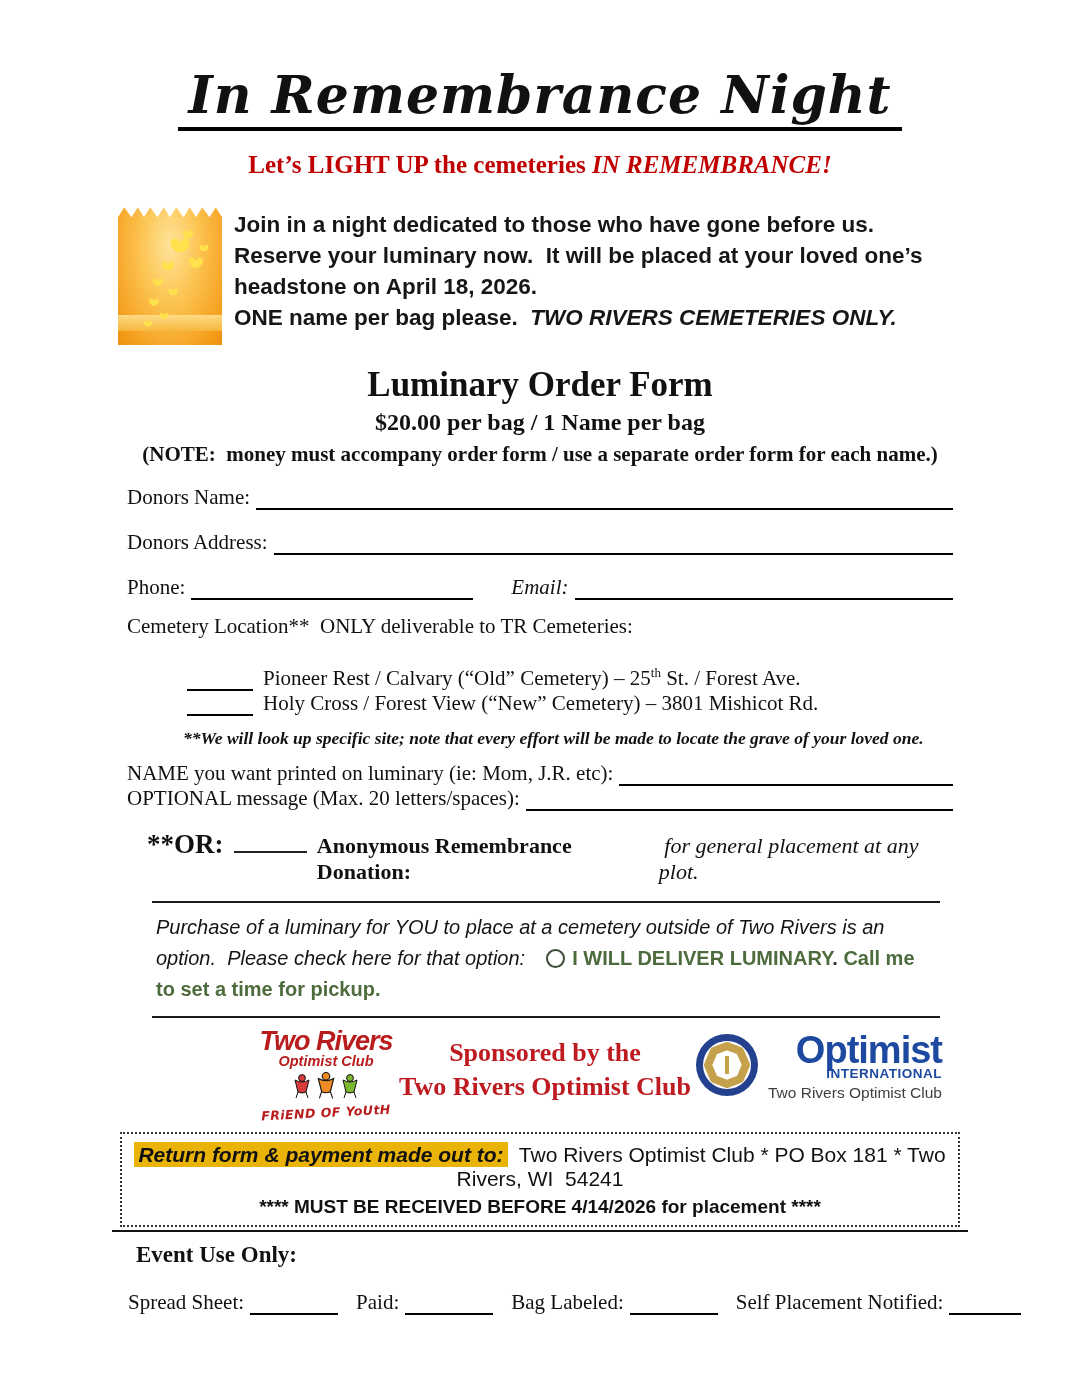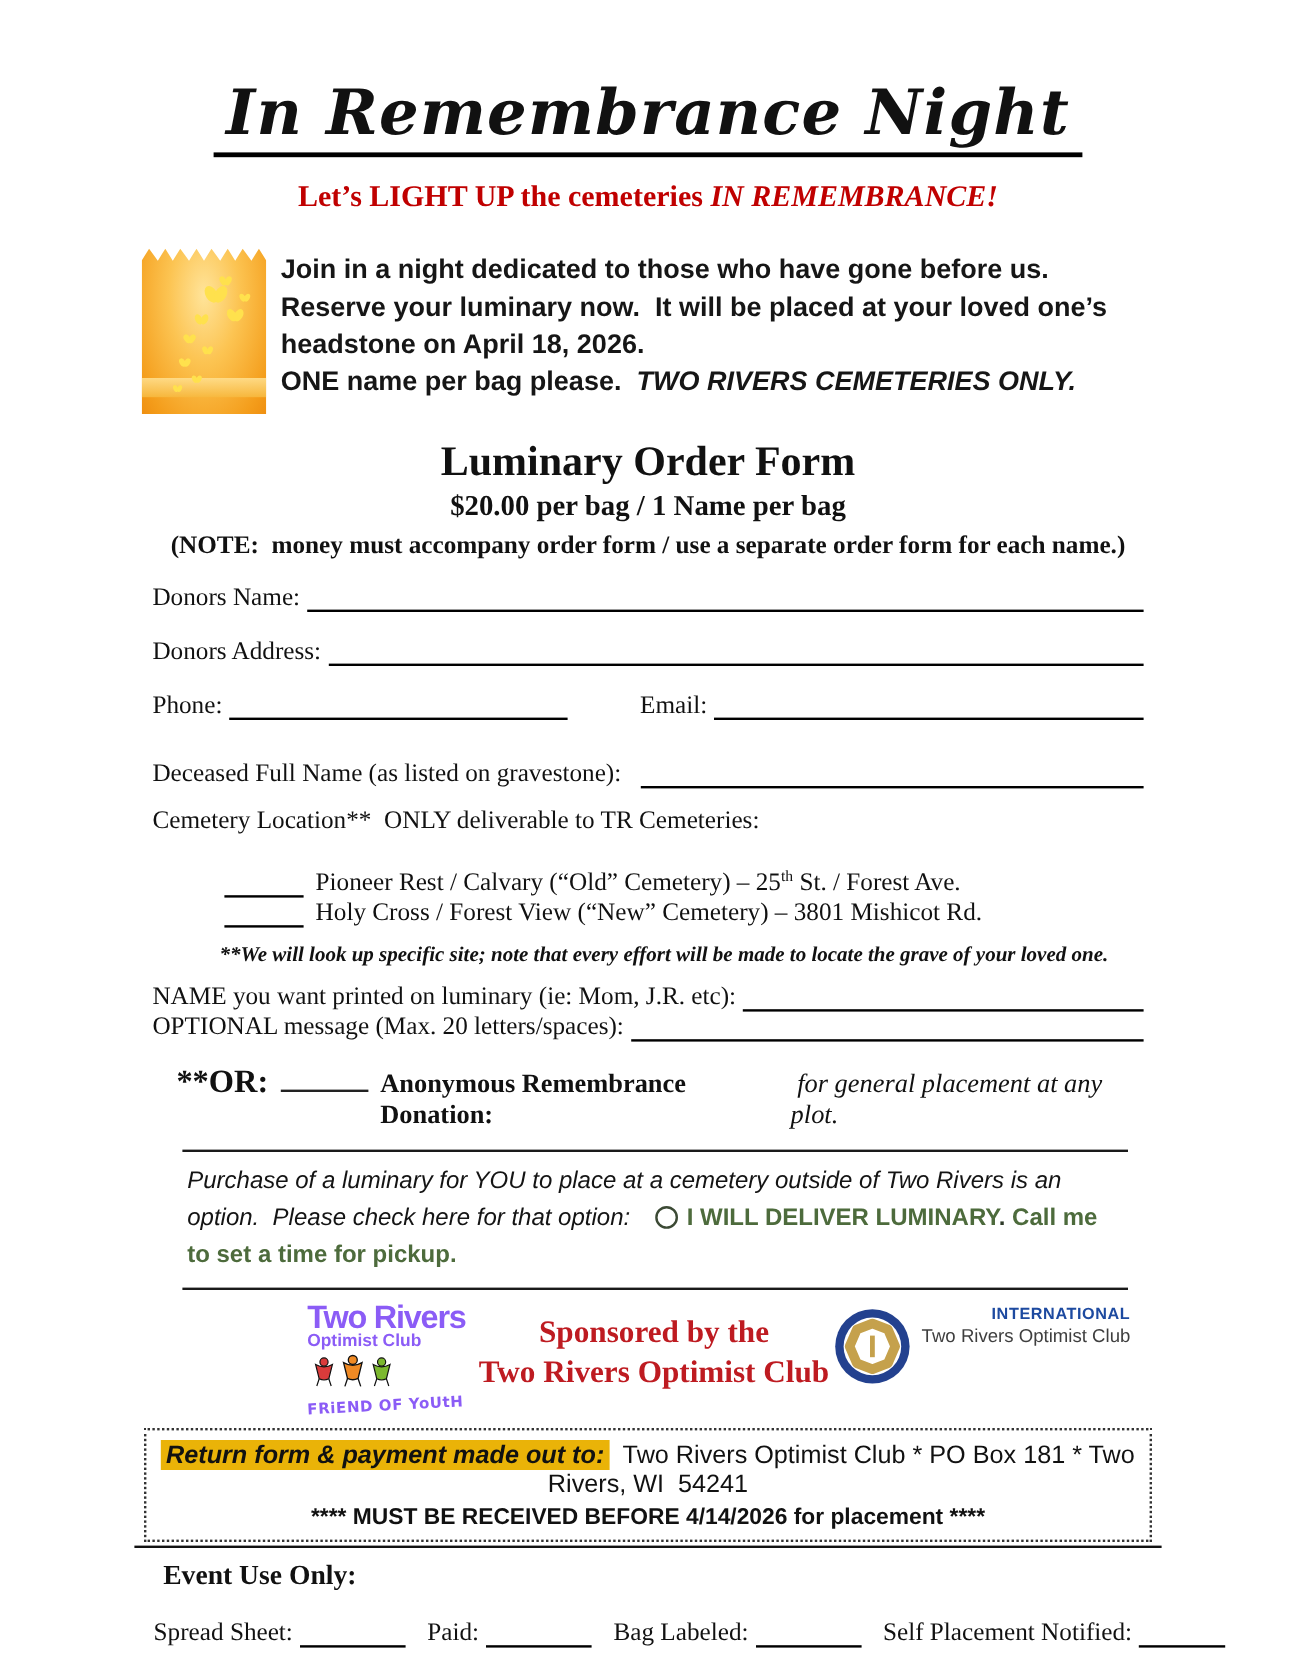--- a/index.html
+++ b/index.html
@@ -63,21 +63,21 @@
   }
   .delivery .b { font-weight:normal; }
   .delivery .green { font-weight:bold; font-style:normal; }
   .circle-box {
     display:inline-block; width:19px; height:19px; border:2.2px solid #3c4a35; border-radius:50%;
     vertical-align:-3px; margin:0 7px 0 10px;
   }
 
   
   .logos { display:flex; justify-content:space-between; align-items:flex-start; margin:10px 138px 0 256px; }
-  .trlogo { width:140px; font-family:"Liberation Sans", sans-serif; color:#8b5cf6; }
+  .trlogo { width:140px; text-align:center; font-family:"Liberation Sans", sans-serif; color:#b91c1c;font-style:italic; }
   .trlogo .big { font-size:27px; font-weight:900; letter-spacing:-1px; line-height:26px; }
   .trlogo .small { font-size:14.5px; font-weight:900; line-height:15px; }
   .trlogo .tag { font-family:"DejaVu Sans", sans-serif; font-size:12.5px; font-weight:bold; transform:rotate(-3deg); margin-top:2px; letter-spacing:.5px; }
   .sponsor { text-align:center; font-size:26px; font-weight:bold; color:#be1b21; line-height:34px; padding-top:8px; }
   .oilogo { display:flex; align-items:flex-start; gap:8px; padding-top:4px; }
   .oilogo .txt { text-align:right; font-family:"Liberation Sans", sans-serif; }
   .oilogo .opt { font-size:38px; font-weight:800; color:#1d4aa0; letter-spacing:-1px; line-height:36px; }
   .oilogo .intl { font-size:13.5px; font-weight:bold; color:#1d4aa0; letter-spacing:.5px; margin-top:-2px; }
   .oilogo .club { font-size:15.5px; color:#3f3f3f; margin-top:3px; }
 
@@ -180,28 +180,24 @@
     </div>
 
     <div class="frow mt20">
       <span class="lbl" data-bind="fields.donors_address">Donors Address:</span>
       <span class="blank grow"></span>
     </div>
 
     <div class="frow mt20">
       <span class="lbl" data-bind="fields.phone">Phone:</span>
       <span class="blank" style="width:282px;"></span>
-      <span class="lbl" style="margin-left:60px;" data-bind="fields.email">Email:</span>
-      <span class="blank grow"></span>
-    </div>
-
-    <div class="frow mt32">
-      <span class="lbl" data-bind="fields.deceased">Deceased Full Name (as listed on gravestone):</span>
-      <span class="blank grow" style="margin-left:16px;"></span>
-    </div>
+      <span class="lbl" style="margin-left:38px;font-style:italic;" data-bind="fields.email">Email:</span>
+      <span class="blank grow"></span>
+    </div>
+
 
     <div class="frow mt14">
       <span class="lbl" data-bind="fields.cemetery_location">Cemetery Location**  ONLY deliverable to TR Cemeteries:</span>
     </div>
 
     <div class="frow mt26 opt-row">
       <span class="blank opt-blank"></span>
       <span class="lbl"><span data-bind="fields.option1_main">Pioneer Rest / Calvary (“Old” Cemetery) – 25</span><sup data-bind="fields.option1_sup">th</sup><span data-bind="fields.option1_rest"> St. / Forest Ave.</span></span>
     </div>
 
@@ -267,20 +263,21 @@
     </div>
 
     <div class="oilogo">
       <svg width="66" height="66" viewBox="0 0 66 66">
         <circle cx="33" cy="33" r="31" fill="#23418f"></circle>
         <circle cx="33" cy="33" r="24" fill="#ffffff"></circle>
         <path d="M33 14 L46 19 L52 33 L46 47 L33 52 L20 47 L14 33 L20 19 Z" fill="none" stroke="#c5a14c" stroke-width="8" stroke-linejoin="round"></path>
         <rect x="31" y="24" width="4" height="18" fill="#c5a14c"></rect>
       </svg>
       <div class="txt">
+        <div class="opt" data-bind="oi_logo.name">Optimist</div>
         <div class="intl" data-bind="oi_logo.sub">INTERNATIONAL</div>
         <div class="club" data-bind="oi_logo.club">Two Rivers Optimist Club</div>
       </div>
     </div>
   </div>
 
   <div class="return-box">
     <div>
       <span class="hl" data-bind="return_box.highlight">Return form &amp; payment made out to:</span><span data-bind="return_box.rest">  Two Rivers Optimist Club * PO Box 181 * Two Rivers, WI  54241</span>
     </div>

